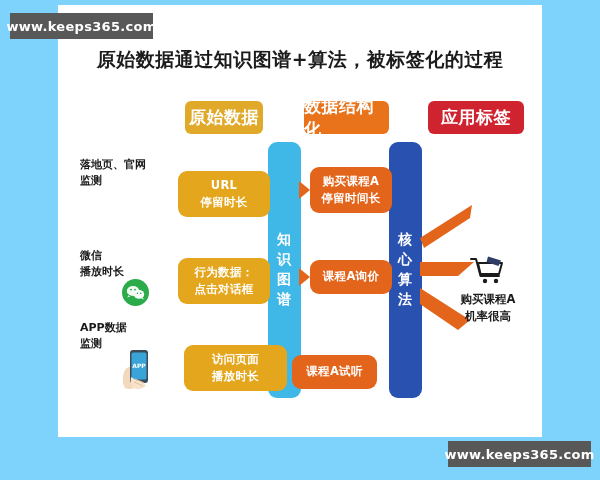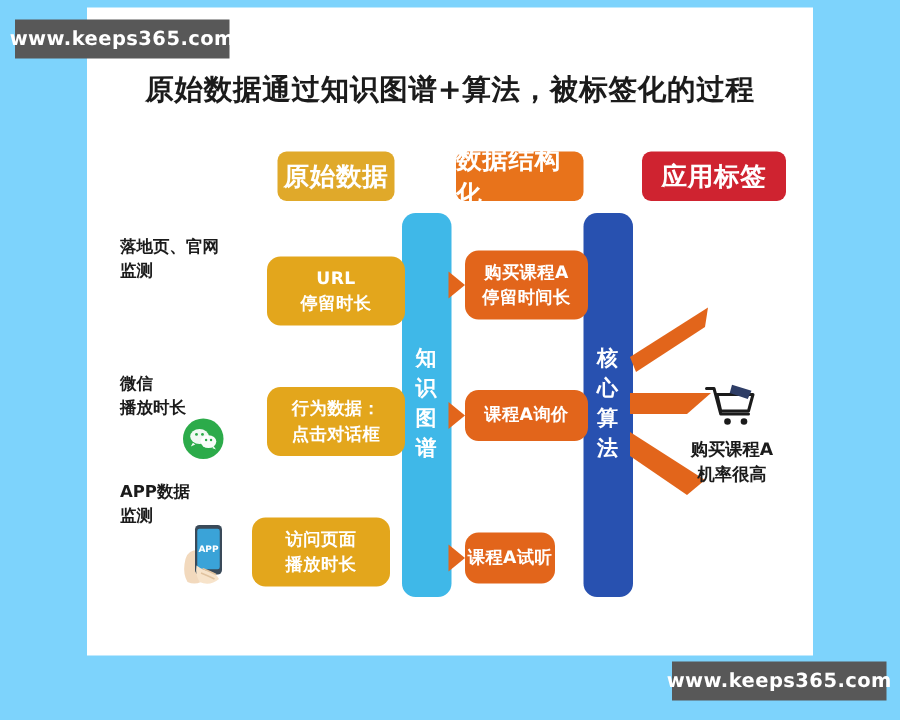--- a/index.html
+++ b/index.html
@@ -160,25 +160,25 @@
     justify-content: center;
     text-align: center;
     line-height: 1.5;
     letter-spacing: 0.3px;
   }
   .box-yellow { background: #e3a61c; }
   .box-orange { background: #e2651b; }
 
   #box-src-0 { left: 178px; top: 171px; width: 92px; height: 46px; }
   #box-src-1 { left: 178px; top: 258px; width: 92px; height: 46px; }
-  #box-src-2 { left: 168px; top: 345px; width: 92px; height: 46px; }
+  #box-src-2 { left: 184px; top: 345px; width: 103px; height: 46px; }
 
   #box-mid-0 { left: 310px; top: 167px; width: 82px; height: 46px; }
   #box-mid-1 { left: 310px; top: 260px; width: 82px; height: 34px; }
-  #box-mid-2 { left: 310px; top: 355px; width: 60px; height: 34px; }
+  #box-mid-2 { left: 292px; top: 355px; width: 85px; height: 34px; }
 
   
   .notch {
     position: absolute;
     width: 0; height: 0;
     border-top: 9px solid transparent;
     border-bottom: 9px solid transparent;
     border-left: 11px solid #e2651b;
   }
   #notch-0 { left: 299px; top: 181px; }

